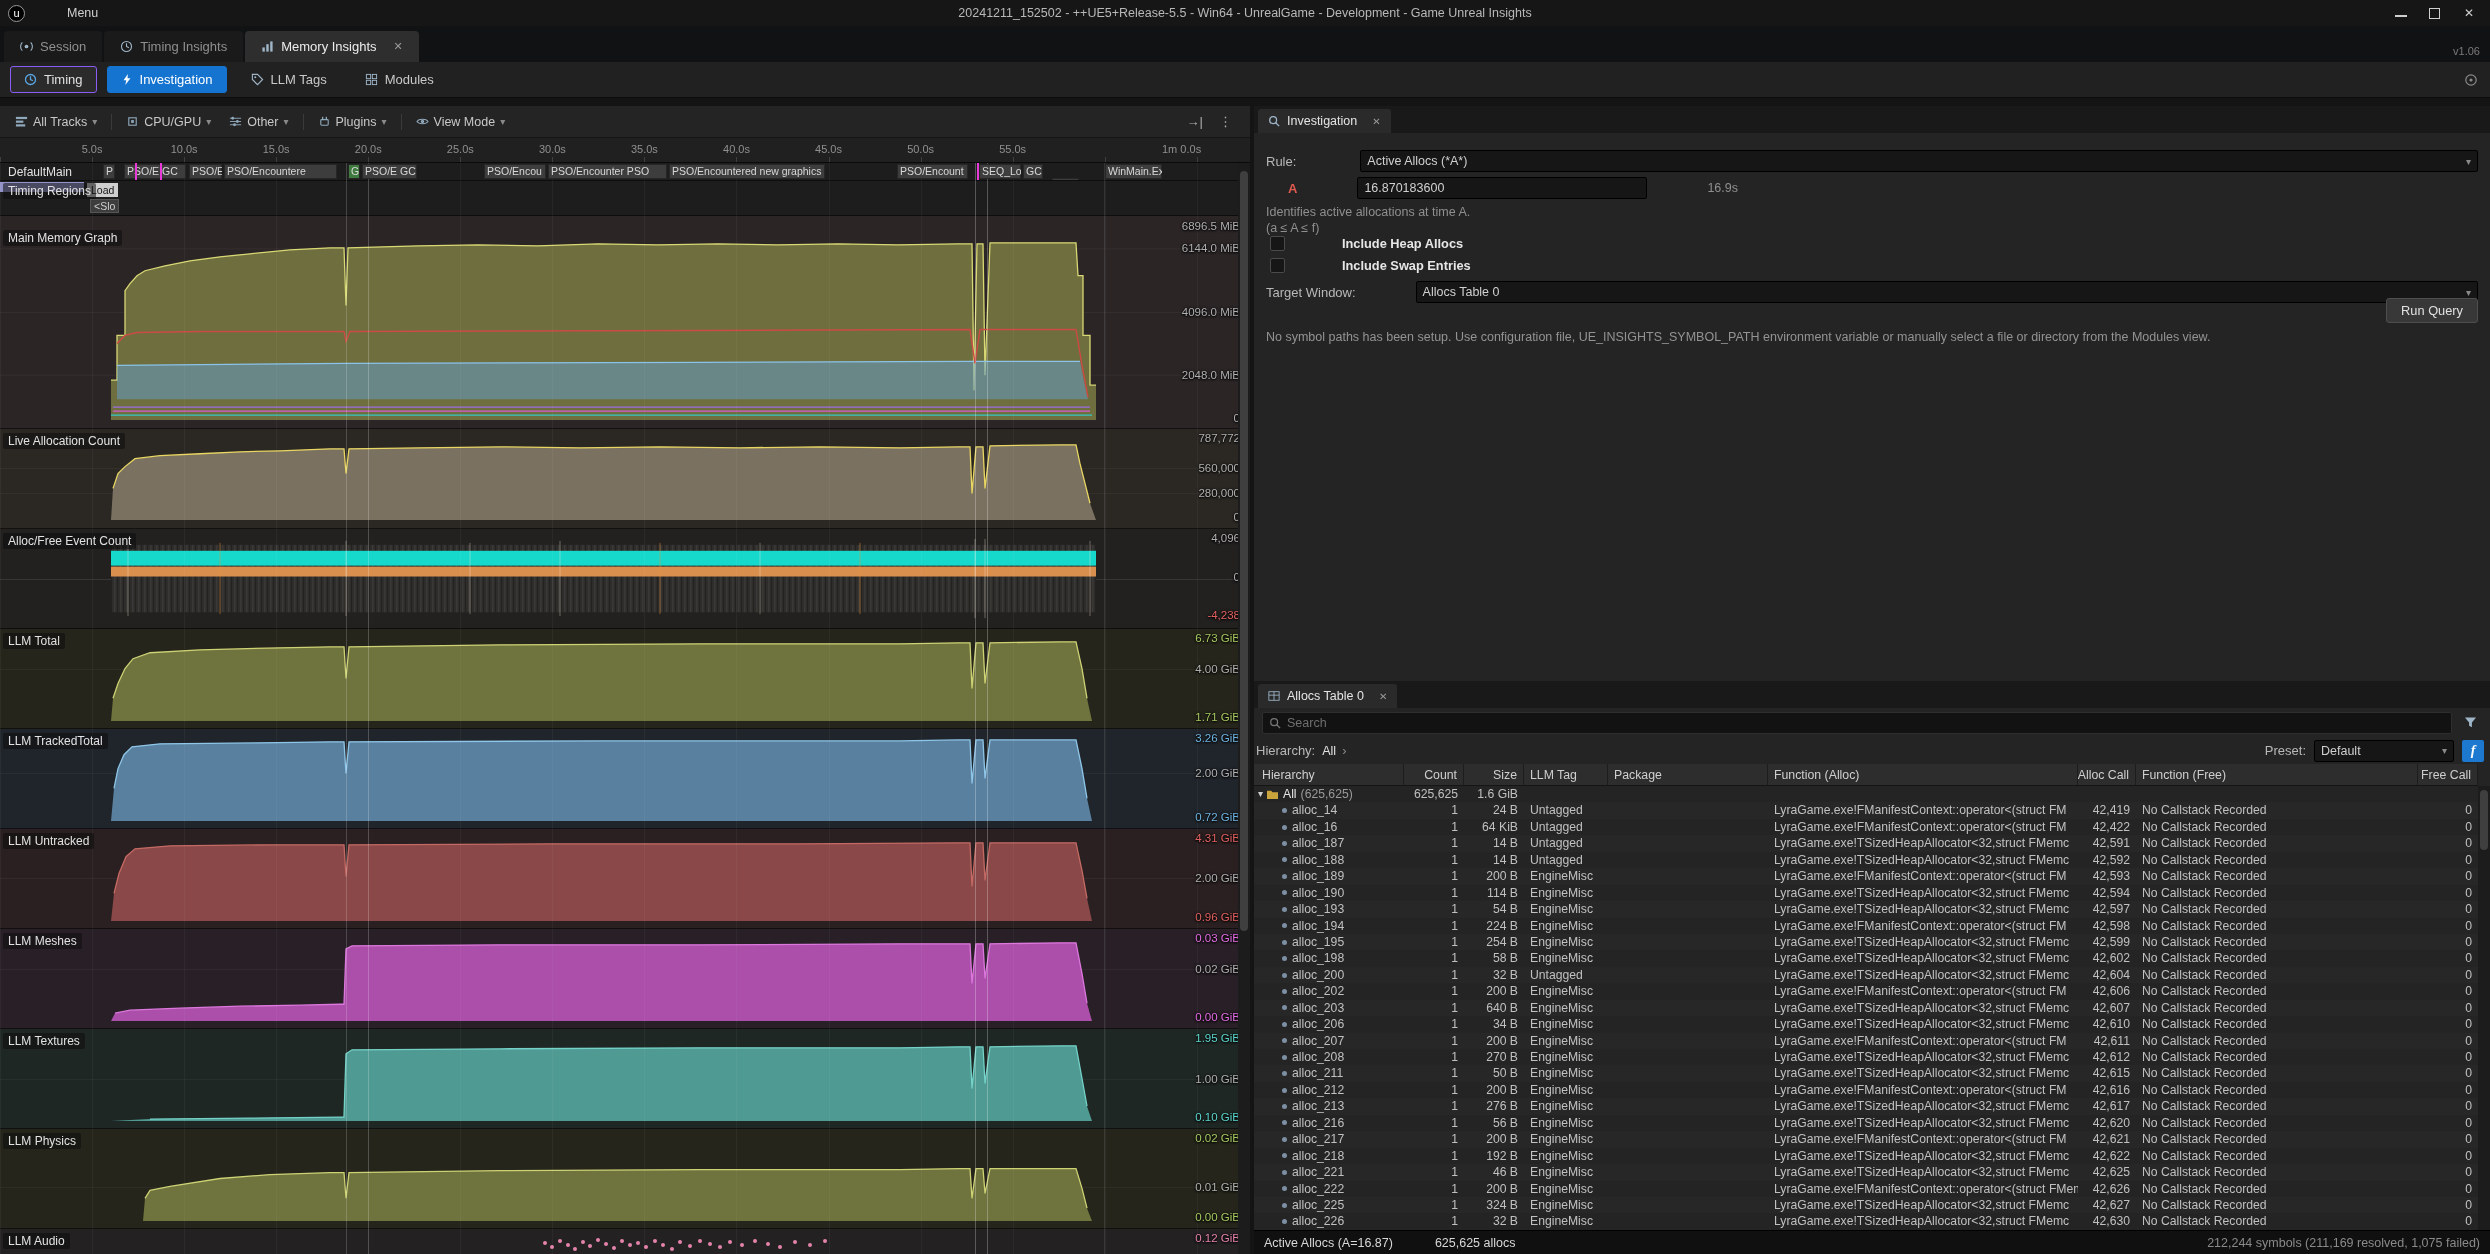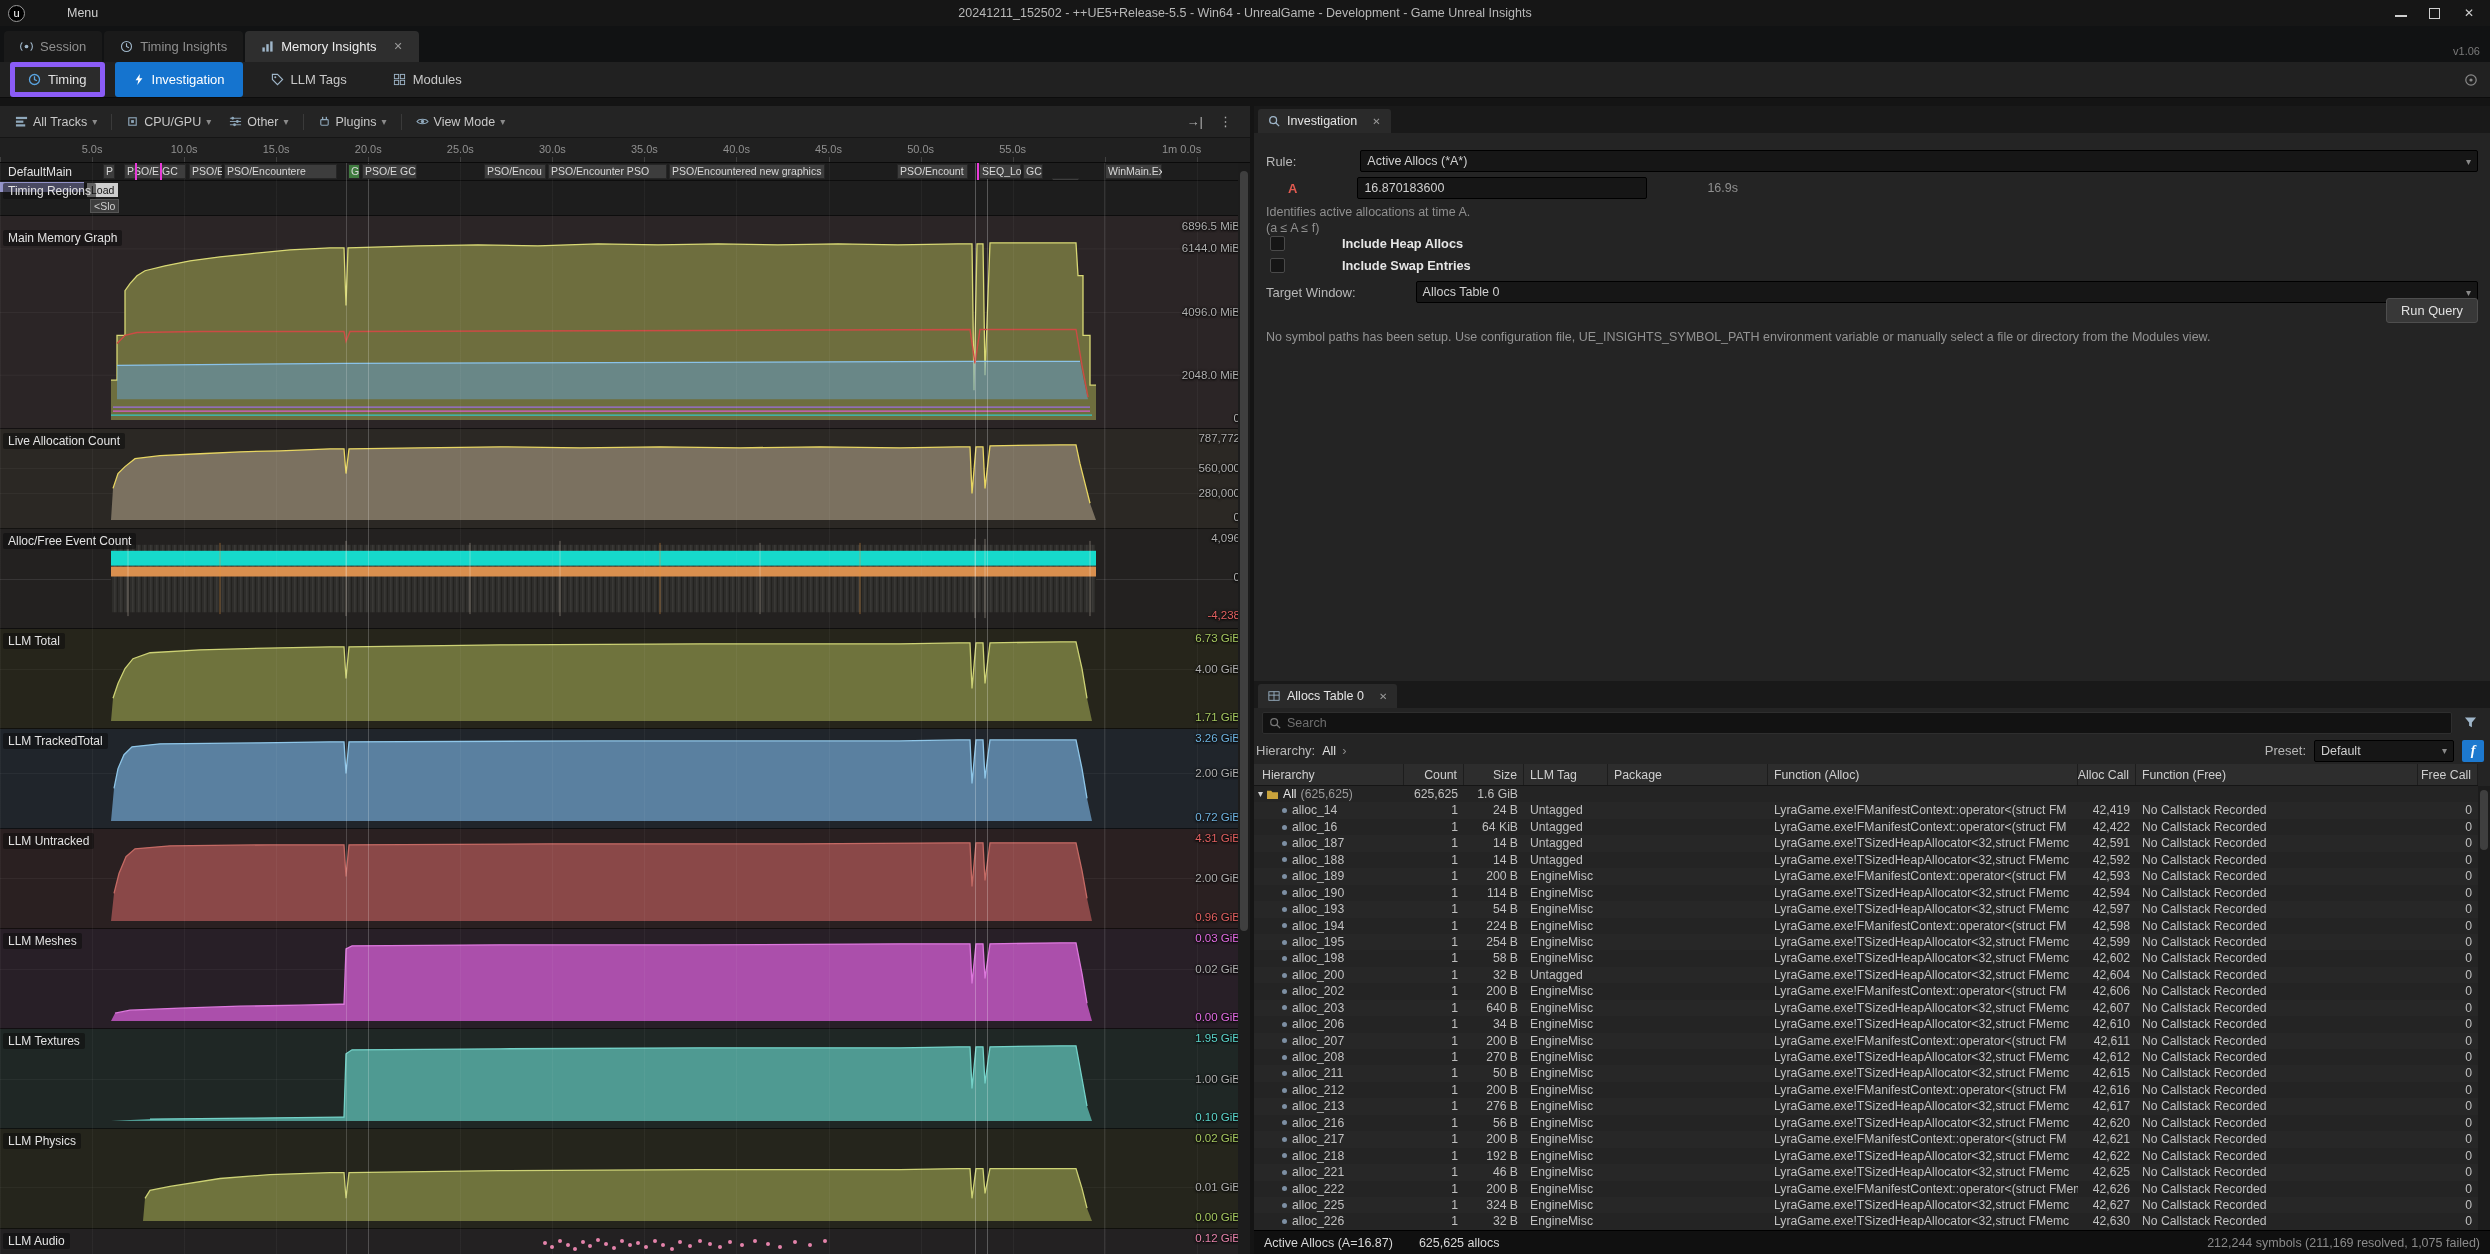--- a/index.html
+++ b/index.html
@@ -22,21 +22,21 @@
   .tabbar { height:36px; background:#111213; display:flex; align-items:flex-end; padding-left:4px; position:relative; flex:none; }
   .tab { height:31px; display:flex; align-items:center; gap:7px; padding:0 16px; margin-right:2px; background:#1a1a1a;
     color:#8f8f8f; font-size:13px; border-radius:4px 4px 0 0; }
   .tab.active { background:#2e2e2e; color:#ececec; }
   .tab .close-x { font-size:11px; color:#9a9a9a; margin-left:10px; }
   .version { position:absolute; right:10px; bottom:5px; font-size:11px; color:#7a7a7a; }
 
   
   .ribbon { height:36px; background:#212121; border-bottom:1px solid #0c0c0c; display:flex; align-items:center; gap:10px; padding:0 10px; position:relative; flex:none; }
   .rbtn { display:flex; align-items:center; gap:7px; padding:5px 13px; border-radius:3px; font-size:13px; color:#e0e0e0;
-    background:#2b2b2b; border:5px solid #8b5cf6; }
+    background:#2b2b2b; border:1px solid #8b5cf6; }
   .rbtn.flat { background:transparent; border-color:transparent; color:#c8c8c8; }
   .rbtn.active { background:#1574cf; border-color:#1574cf; color:#fff; }
   .ribbon-end { position:absolute; right:12px; display:flex; gap:10px; }
 
   
   .main { flex:1; display:flex; padding-top:8px; background:#141414; min-height:0; }
   .left-pane { width:1250px; flex:none; background:#242424; display:flex; flex-direction:column; }
   .pane-gap { width:4px; flex:none; background:#141414; }
   .right-pane { flex:1; min-width:0; background:#242424; display:flex; flex-direction:column; }
 
@@ -134,21 +134,21 @@
   .root-caret { color:#cfcfcf; font-size:10px; margin-right:3px; }
   .root-name { color:#e6e6e6; }
   .root-count { color:#9a9a9a; margin-left:4px; }
   .cell-text { overflow:hidden; white-space:nowrap; }
   .table-scroll { position:absolute; right:0; top:0; bottom:0; width:12px; background:#1c1c1c; }
   .table-scroll .thumb { position:absolute; left:2px; top:4px; width:8px; height:60px; border-radius:4px; background:#3f3f3f; }
 
   
   .statusbar { height:24px; flex:none; background:#101010; border-top:1px solid #000; display:flex; align-items:center;
     padding:0 10px; font-size:12.5px; }
-  .status-left { color:#d8d8d8; display:flex; gap:26px; }
+  .status-left { color:#d8d8d8; display:flex; gap:42px; }
   .status-right { margin-left:auto; color:#8a8a8a; }
 
   svg.ic { display:block; }
 </style>
 </head>
 <body>
 
 <div class="app">
 
   <div class="titlebar">

